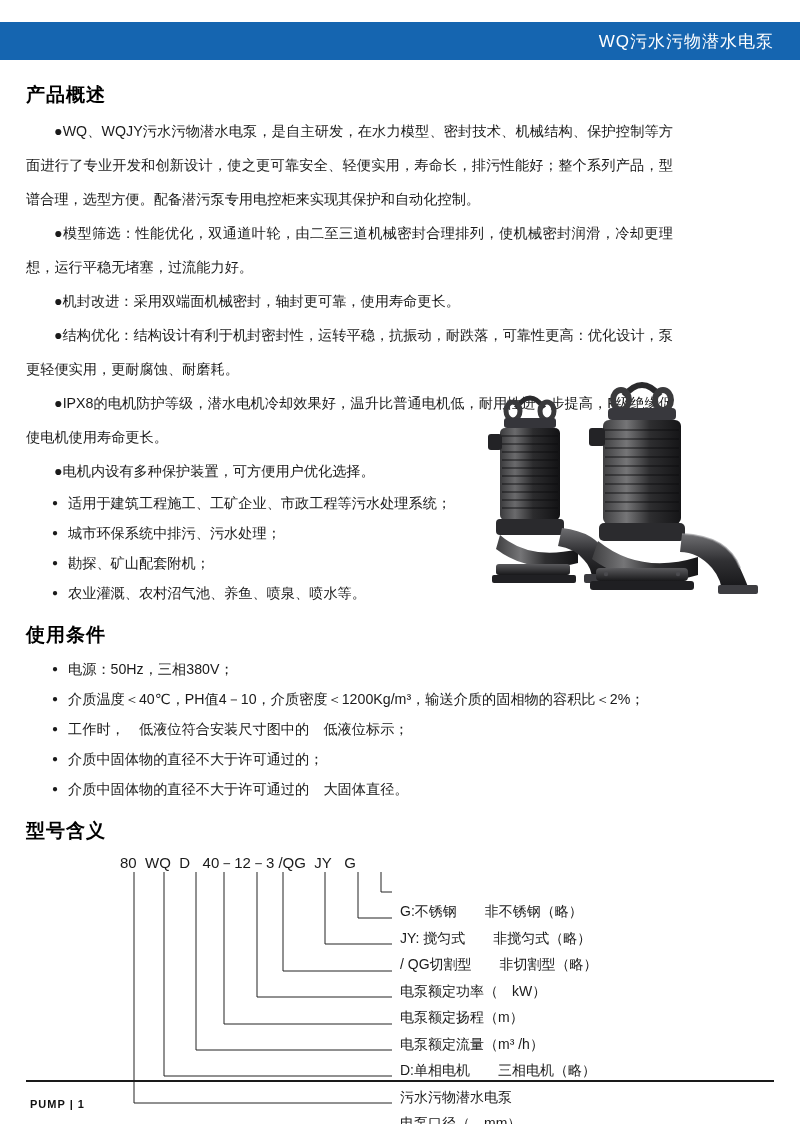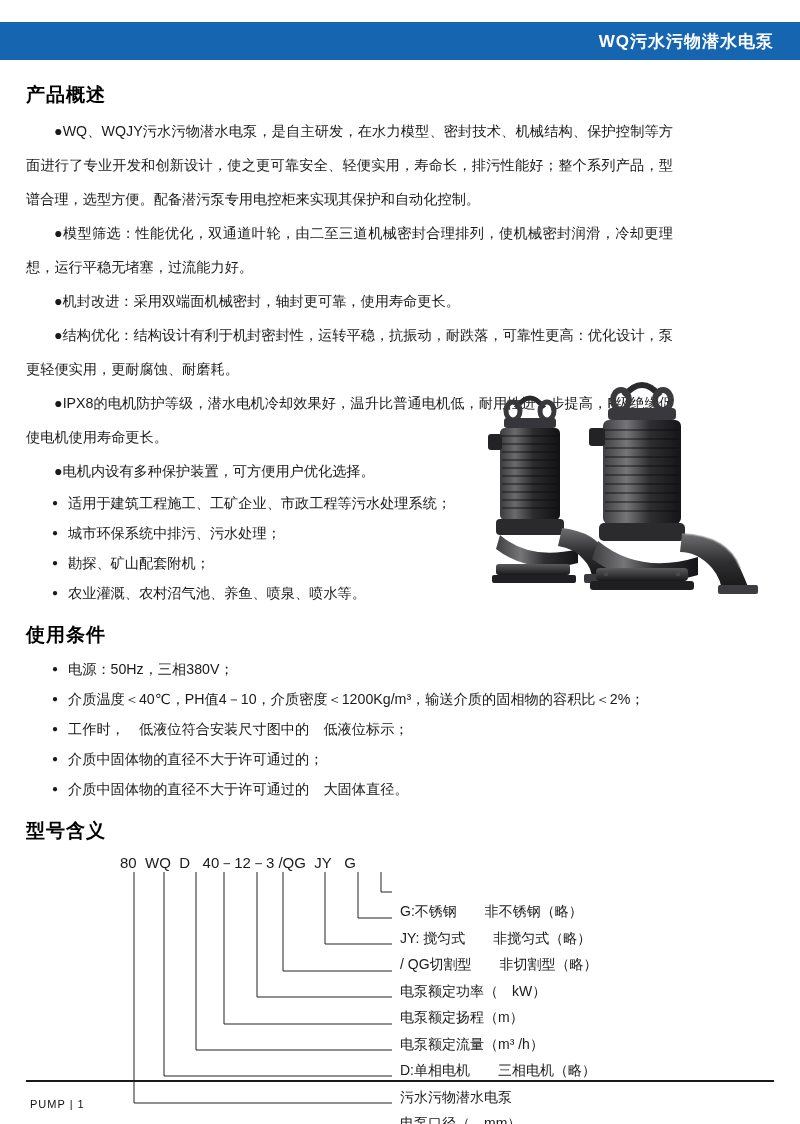--- a/index.html
+++ b/index.html
@@ -24,21 +24,21 @@
     width: 800px;
     height: 38px;
     background: #1565b0;
     display: flex;
     align-items: center;
     justify-content: flex-end;
   }
   .header-title {
     color: #ffffff;
     font-size: 17px;
-    font-weight: bold;
+    font-weight: normal;
     letter-spacing: 1px;
     padding-right: 26px;
   }
 
   
   .page {
     position: absolute;
     top: 60px;
     left: 0;
     width: 707px;
@@ -125,21 +125,21 @@
     width: 800px;
   }
   .footer-rule {
     height: 2px;
     background: #1a1a1a;
     margin: 0 26px;
   }
   .footer-text {
     margin: 16px 0 0 30px;
     font-size: 11px;
-    font-weight: normal;
+    font-weight: bold;
     letter-spacing: 1px;
     color: #111;
   }
 </style>
 </head>
 <body>
 
 <div class="header-bar">
   <div class="header-title">WQ污水污物潜水电泵</div>
 </div>

